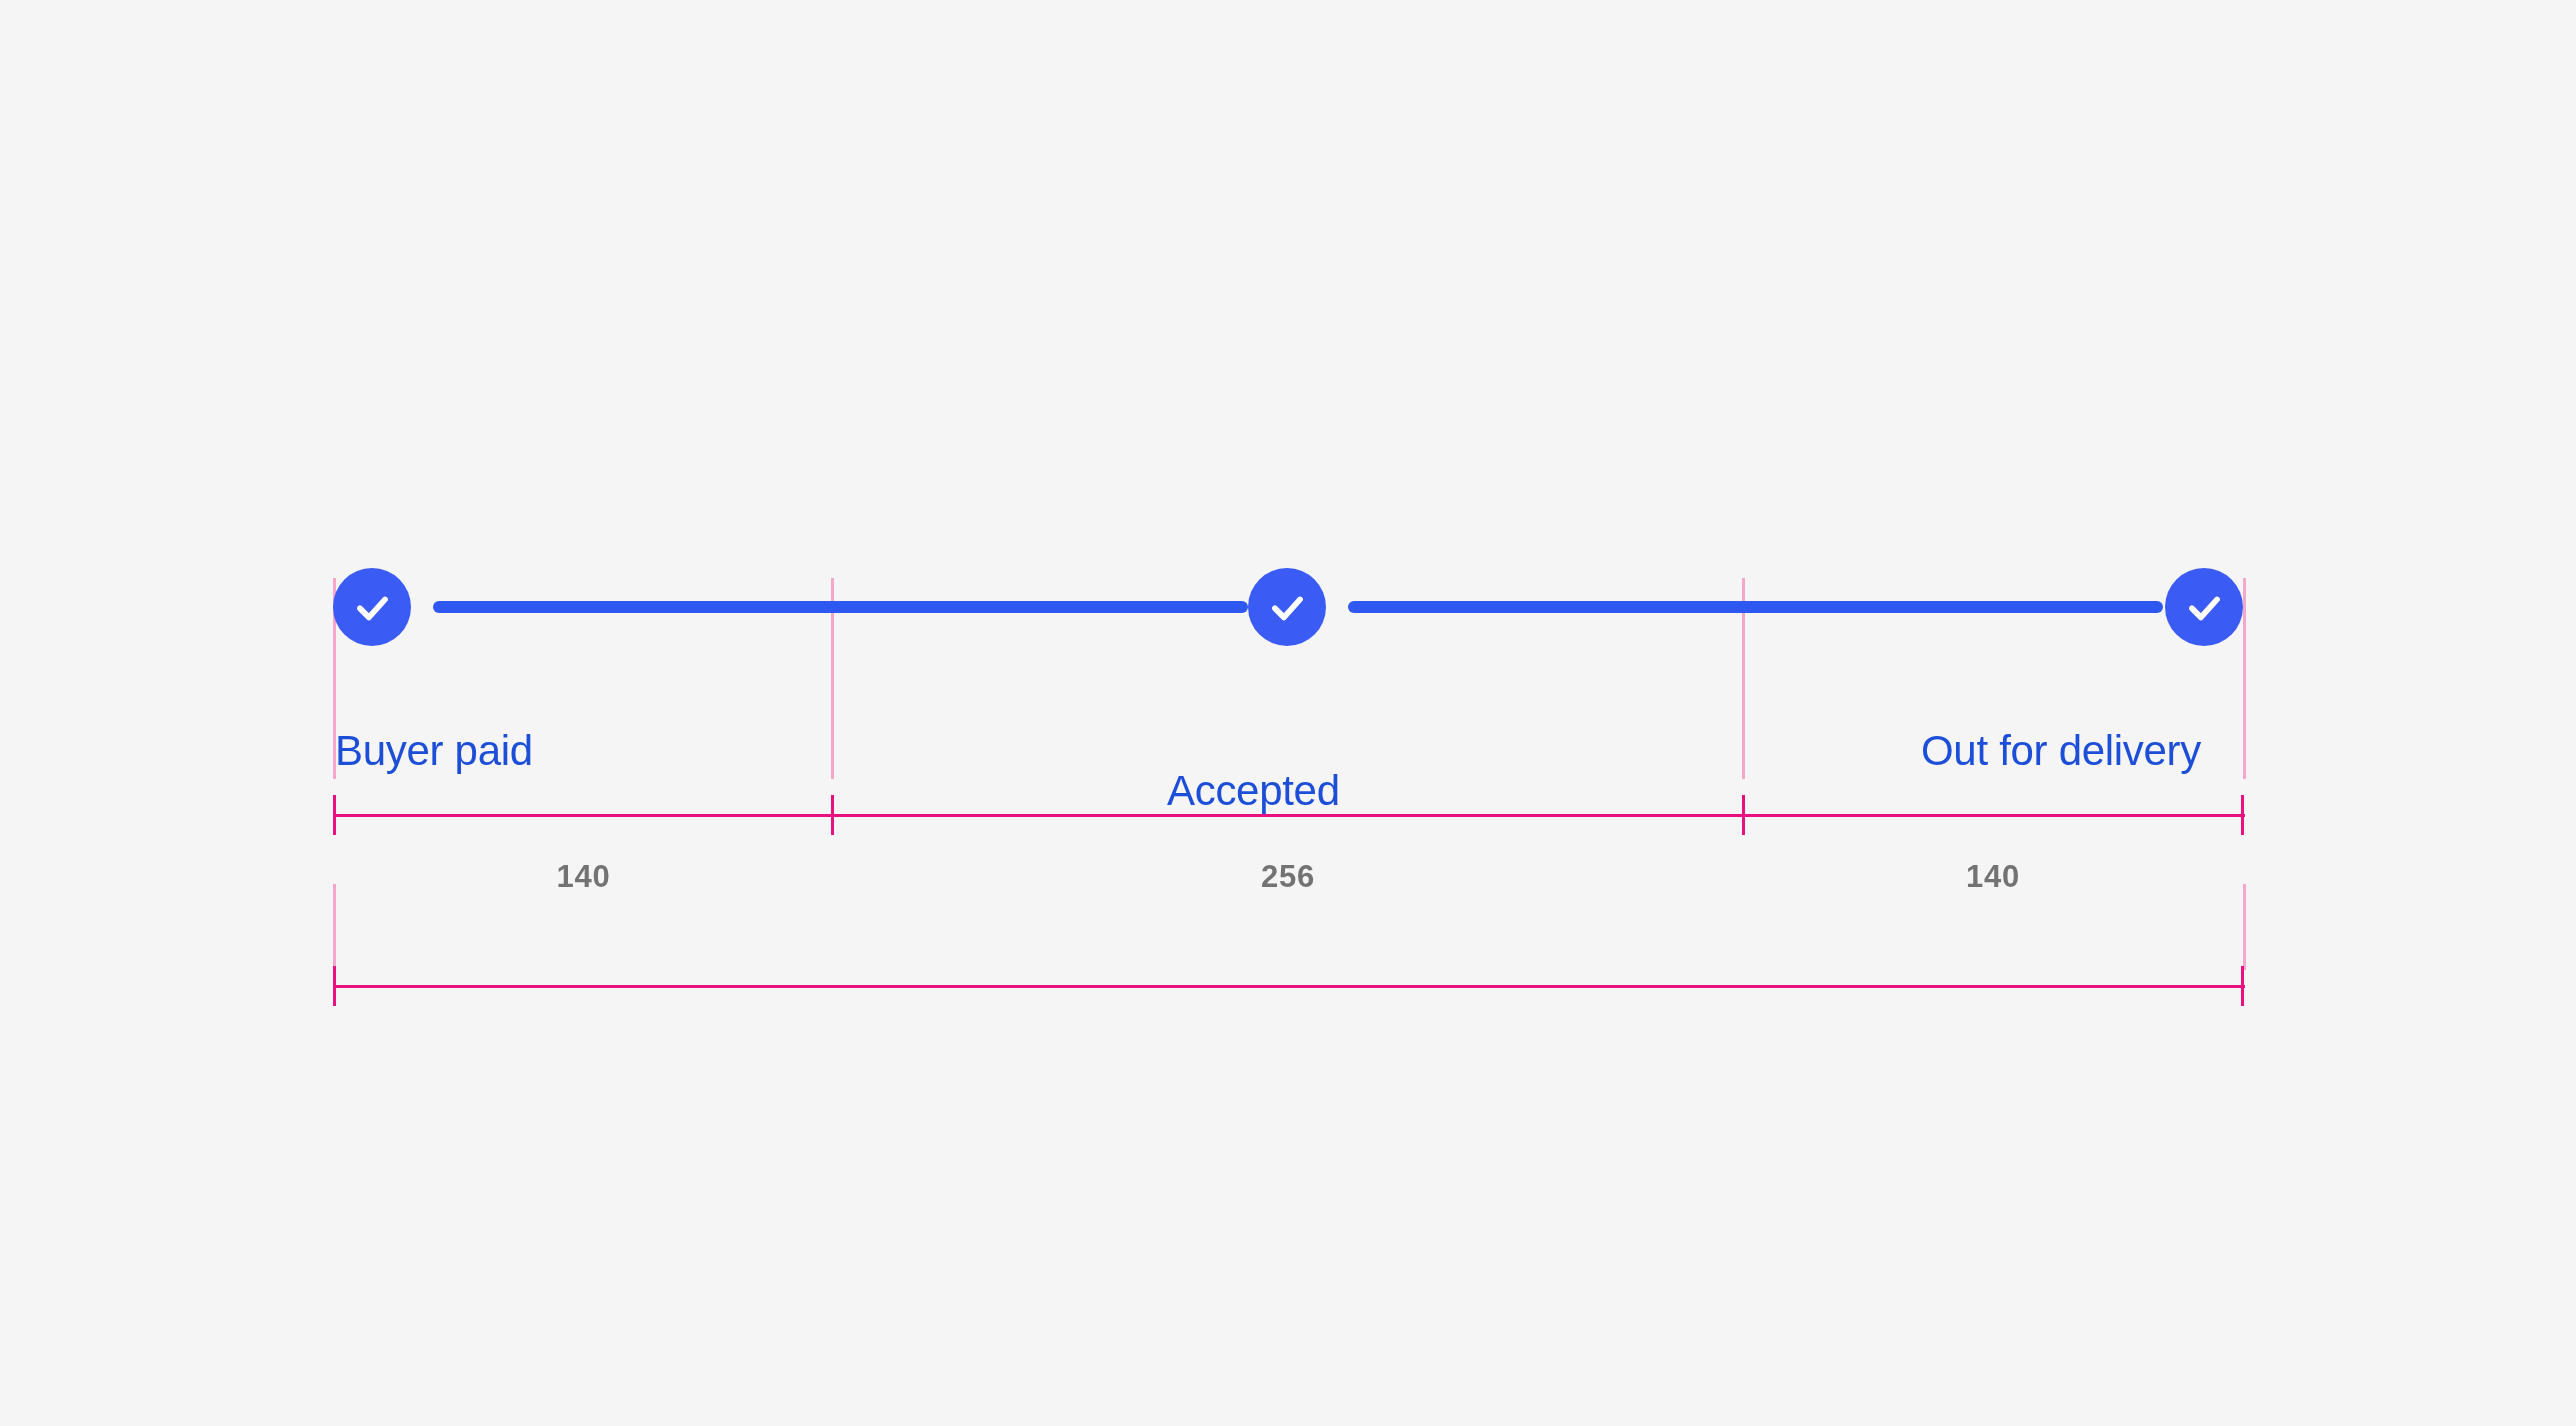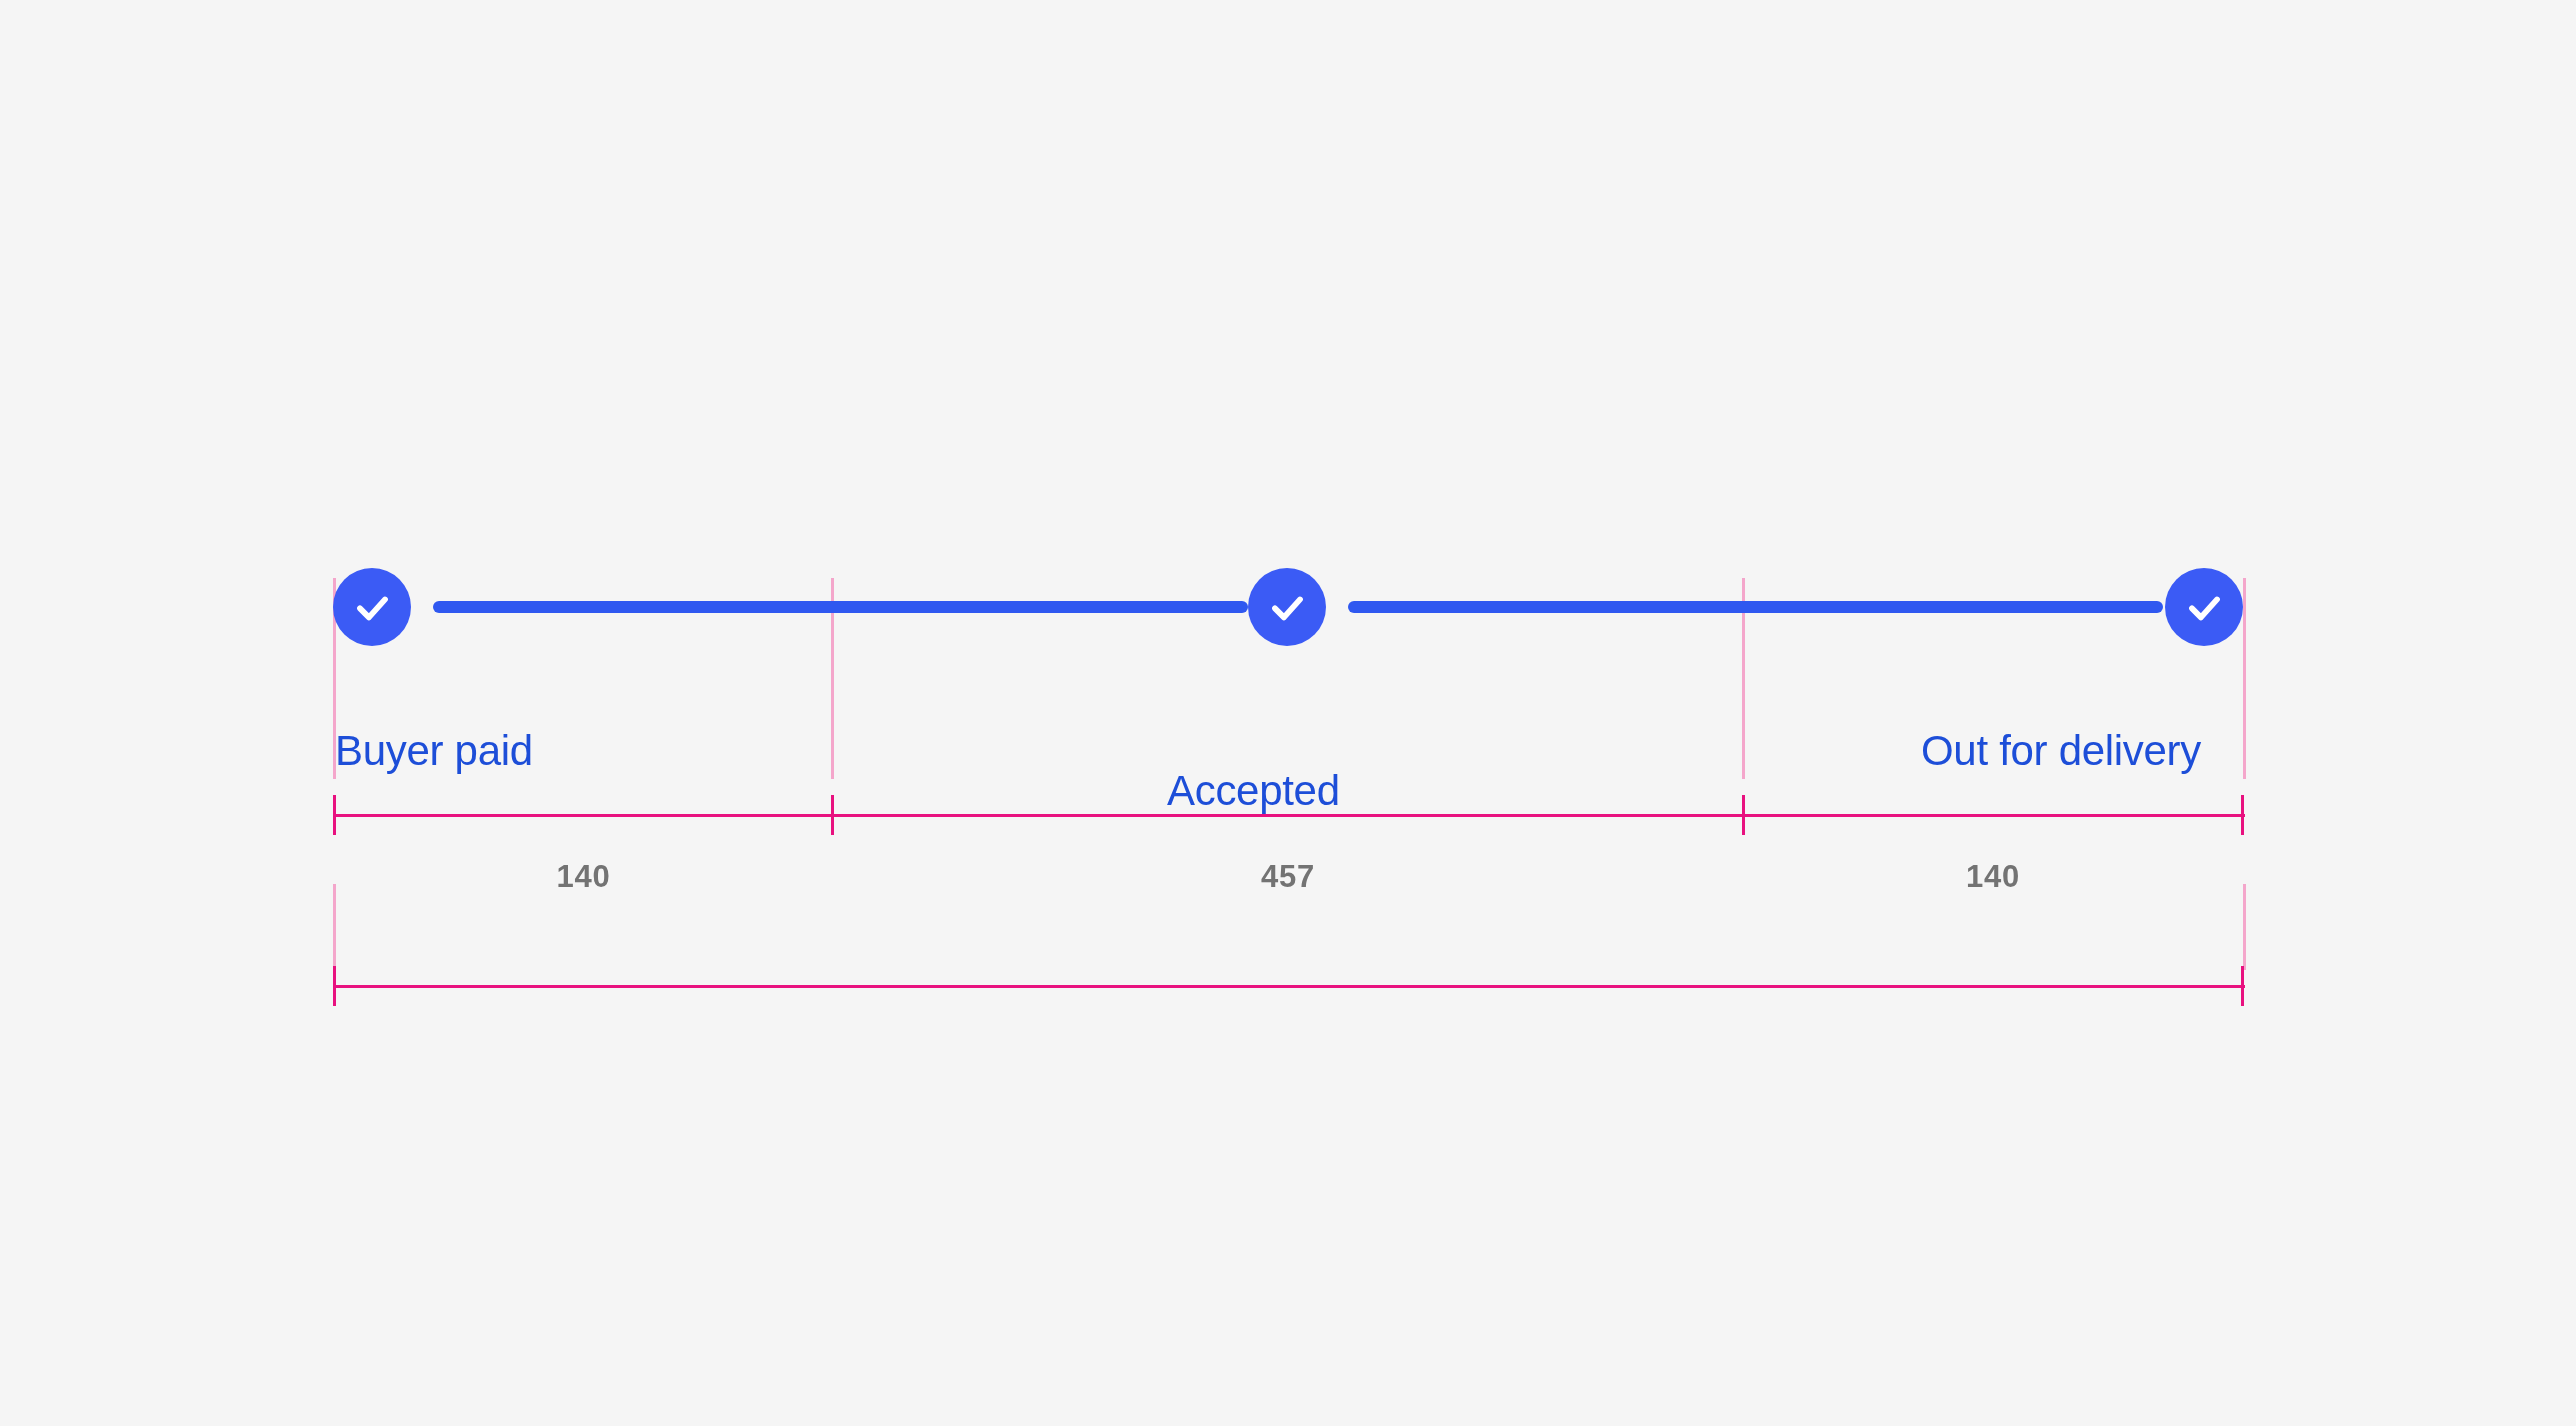--- a/index.html
+++ b/index.html
@@ -111,21 +111,21 @@
   <div class="step-label" style="left:1921px; top:690px;">Out for delivery</div>
 
   <div class="dim-line" style="left:333px; top:814px; width:1912px;"></div>
 
   <div class="dim-tick" style="left:333px;  top:795px; height:40px;"></div>
   <div class="dim-tick" style="left:831px; top:795px; height:40px;"></div>
   <div class="dim-tick" style="left:1742px; top:795px; height:40px;"></div>
   <div class="dim-tick" style="left:2241px; top:795px; height:40px;"></div>
 
   <div class="dim-value" style="left:333px; top:861px; width:501px;">140</div>
-  <div class="dim-value" style="left:831px; top:861px; width:914px;">457</div>
+  <div class="dim-value" style="left:831px; top:861px; width:914px;">256</div>
   <div class="dim-value" style="left:1742px; top:861px; width:502px;">140</div>
 
   <div class="dim-line" style="left:333px; top:985px; width:1912px;"></div>
 
   <div class="dim-tick" style="left:333px;  top:966px; height:40px;"></div>
   <div class="dim-tick" style="left:2241px; top:966px; height:40px;"></div>
 
 
 </div>
 

